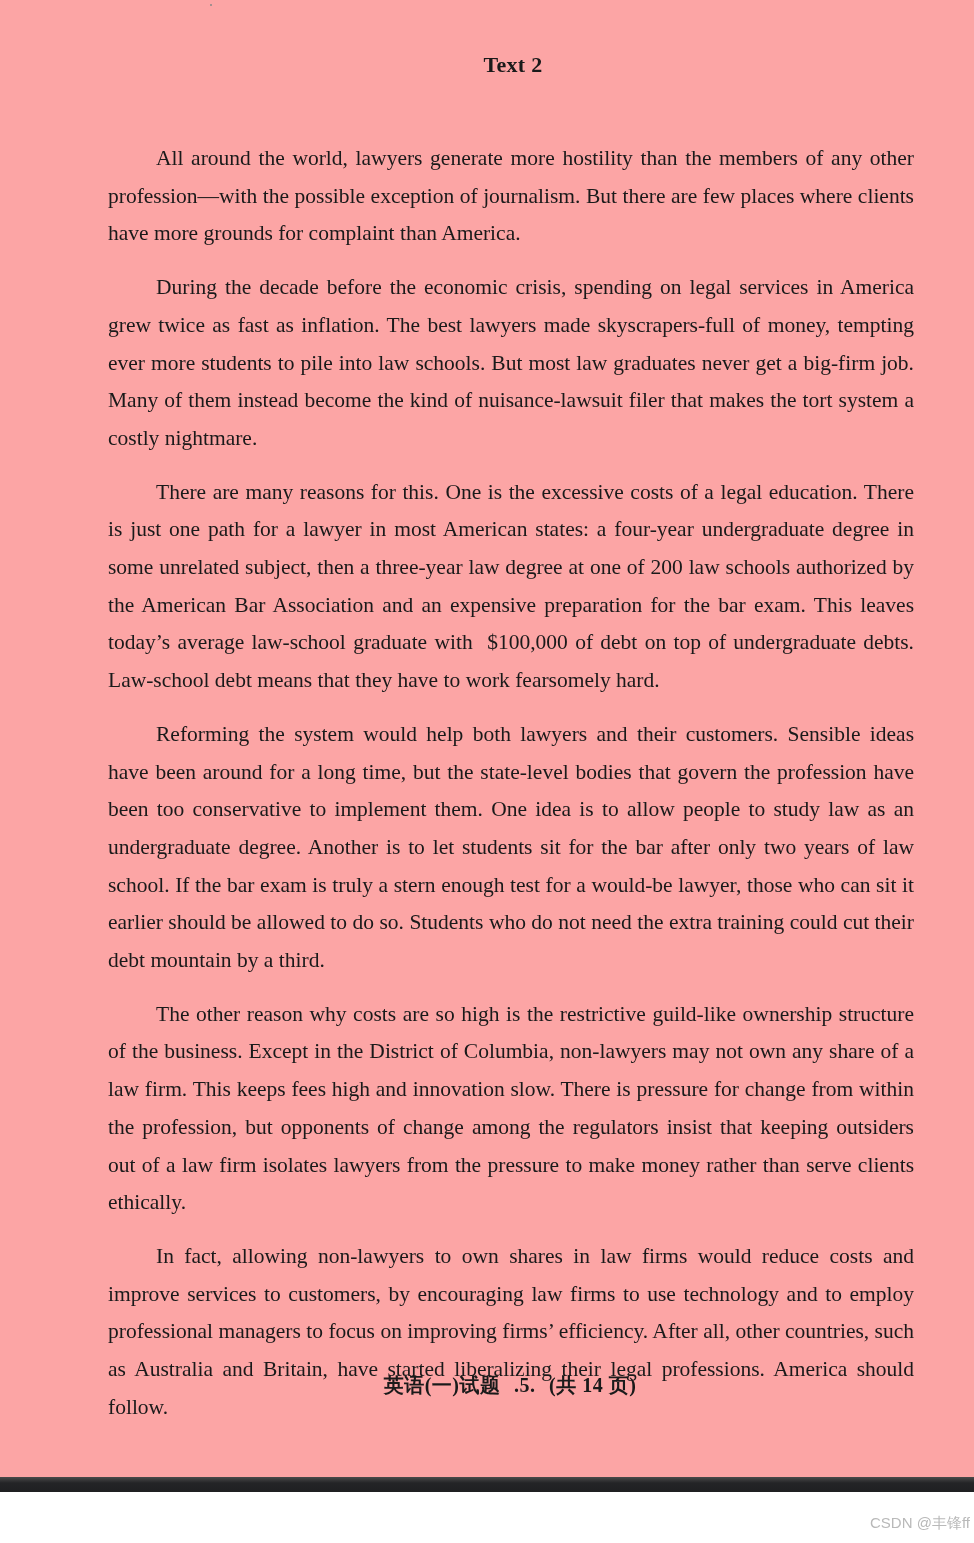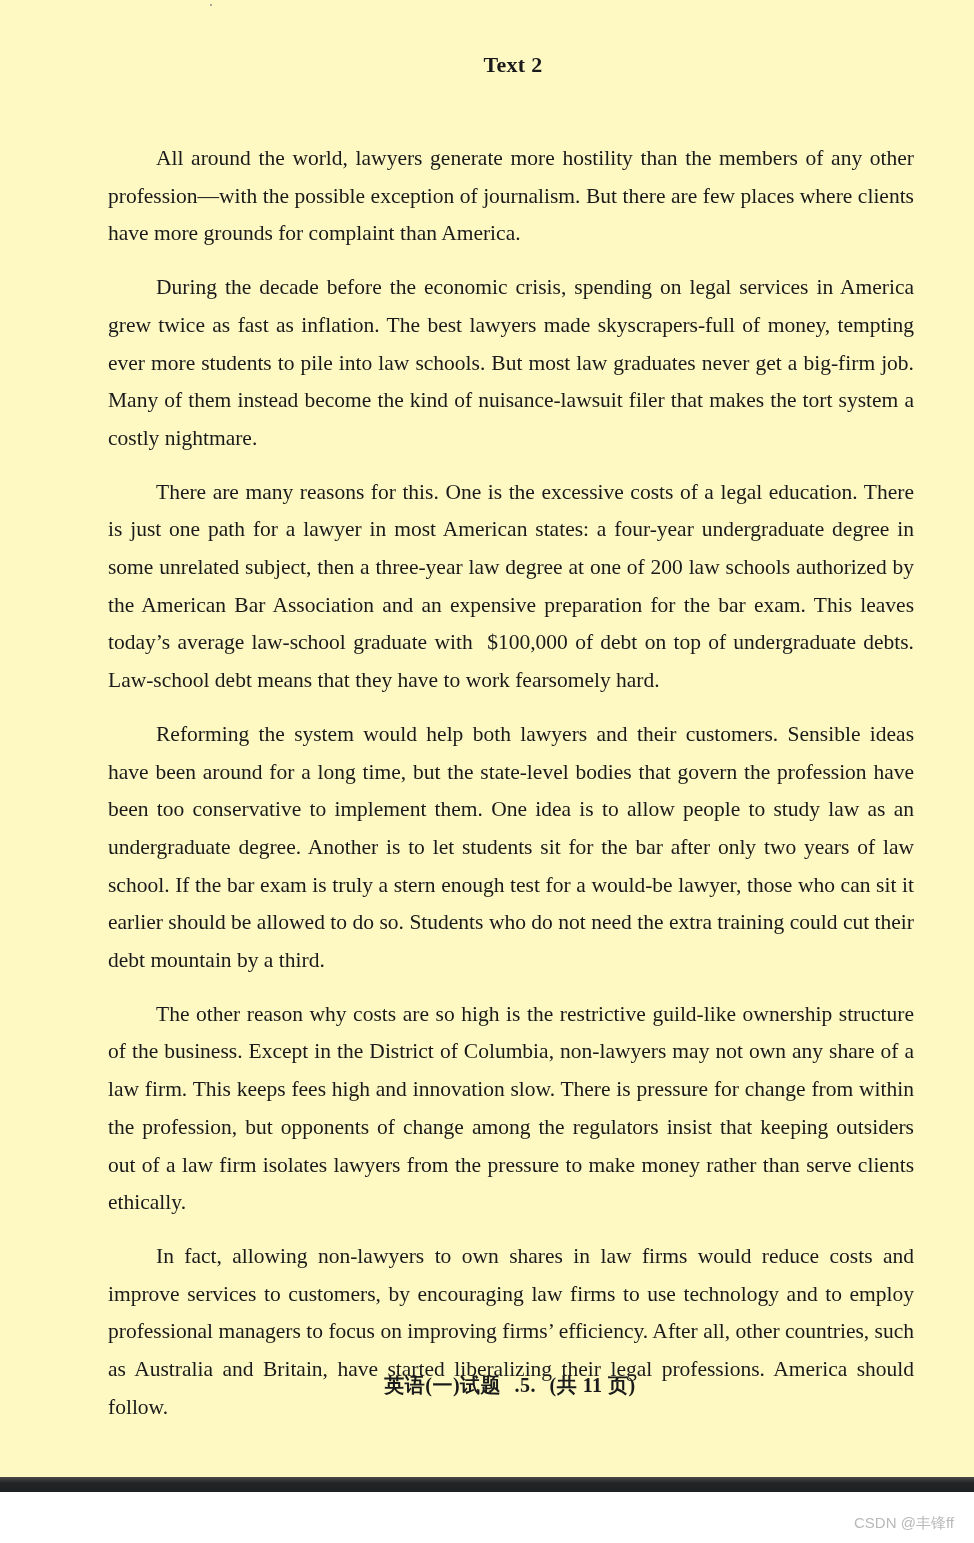--- a/index.html
+++ b/index.html
@@ -14,21 +14,21 @@
     overflow: hidden;
     font-family: "Liberation Serif", serif;
     color: #1a1a1a;
   }
   .page {
     position: absolute;
     left: 0;
     top: 0;
     width: 974px;
     height: 1478px;
-    background: #fef9c3;
+    background: #fca5a5;
     text-decoration: underline;
   }
   .title {
     position: absolute;
     top: 52px;
     left: 0;
     width: 1026px;
     text-align: center;
     font-weight: bold;
     font-size: 22px;
@@ -63,21 +63,21 @@
   .bottom-bar {
     position: absolute;
     left: 0;
     top: 1477px;
     width: 974px;
     height: 15px;
     background: linear-gradient(#4a4a4a, #232426 40%, #1f2022);
   }
   .watermark {
     position: absolute;
-    right: 20px;
+    right: 4px;
     top: 1514px;
     font-family: "Liberation Sans", sans-serif;
     font-size: 15px;
     color: #b9b9b9;
   }
   .speck {
     position: absolute;
     width: 2px;
     height: 2px;
     background: #888;
@@ -95,21 +95,21 @@
     <p>During the decade before the economic crisis, spending on legal services in America grew twice as fast as inflation. The best lawyers made skyscrapers-full of money, tempting ever more students to pile into law schools. But most law graduates never get a big-firm job. Many of them instead become the kind of nuisance-lawsuit filer that makes the tort system a costly nightmare.</p>
     <p>There are many reasons for this. One is the excessive costs of a legal education. There is just one path for a lawyer in most American states: a four-year undergraduate degree in some unrelated subject, then a three-year law degree at one of 200 law schools authorized by the American Bar Association and an expensive preparation for the bar exam. This leaves today’s average law-school graduate with &nbsp;$100,000 of debt on top of undergraduate debts. Law-school debt means that they have to work fearsomely hard.</p>
     <p>Reforming the system would help both lawyers and their customers. Sensible ideas have been around for a long time, but the state-level bodies that govern the profession have been too conservative to implement them. One idea is to allow people to study law as an undergraduate degree. Another is to let students sit for the bar after only two years of law school. If the bar exam is truly a stern enough test for a would-be lawyer, those who can sit it earlier should be allowed to do so. Students who do not need the extra training could cut their debt mountain by a third.</p>
     <p>The other reason why costs are so high is the restrictive guild-like ownership structure of the business. Except in the District of Columbia, non-lawyers may not own any share of a law firm. This keeps fees high and innovation slow. There is pressure for change from within the profession, but opponents of change among the regulators insist that keeping outsiders out of a law firm isolates lawyers from the pressure to make money rather than serve clients ethically.</p>
     <p>In fact, allowing non-lawyers to own shares in law firms would reduce costs and improve services to customers, by encouraging law firms to use technology and to employ professional managers to focus on improving firms’ efficiency. After all, other countries, such as Australia and Britain, have started liberalizing their legal professions. America should follow.</p>
   </div>
 
   <div class="footer">
     <span>英语(一)试题</span>
     <span>.5.</span>
-    <span>(共 11 页)</span>
+    <span>(共 14 页)</span>
   </div>
 
   <div class="speck" style="left:210px; top:4px;"></div>
 </div>
 
 <div class="bottom-bar"></div>
 
 <div class="watermark">CSDN @丰锋ff</div>
 
 </body></html>

